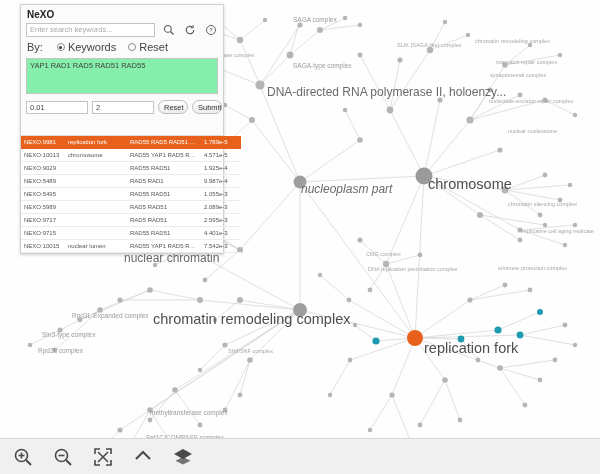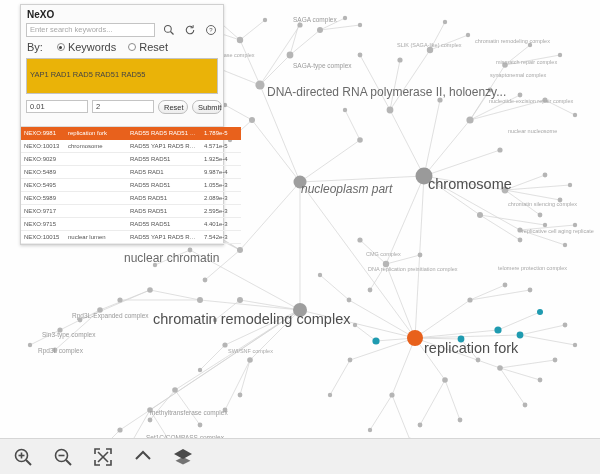--- a/index.html
+++ b/index.html
@@ -123,32 +123,32 @@
     font-size: 8.5px;
     color: #333;
     border-top: 1px solid #e2e2e2;
   }
   .ta-wrap { padding: 0 5px 4px 5px; }
   #term-textarea {
     width: 100%;
     height: 36px;
     box-sizing: border-box;
     border: 1px solid #c4c4c4;
-    background: #eab308;
+    background: #86efac;
     font-size: 7.5px;
     color: #444;
-    padding: 11px 3px;
+    padding: 2px 3px;
     resize: none;
     font-family: "Liberation Sans", sans-serif;
     line-height: 1.25;
   }
   .paramrow {
     display: flex;
-    align-items: flex-start;
-    padding: 0 5px 12px 5px;
+    align-items: flex-end;
+    padding: 0 5px 21px 5px;
     gap: 4px;
   }
   .paramrow input {
     border: 1px solid #c4c4c4;
     background: #fff;
     height: 13px;
     font-size: 7.5px;
     padding: 0 3px;
     box-sizing: border-box;
     color: #444;

